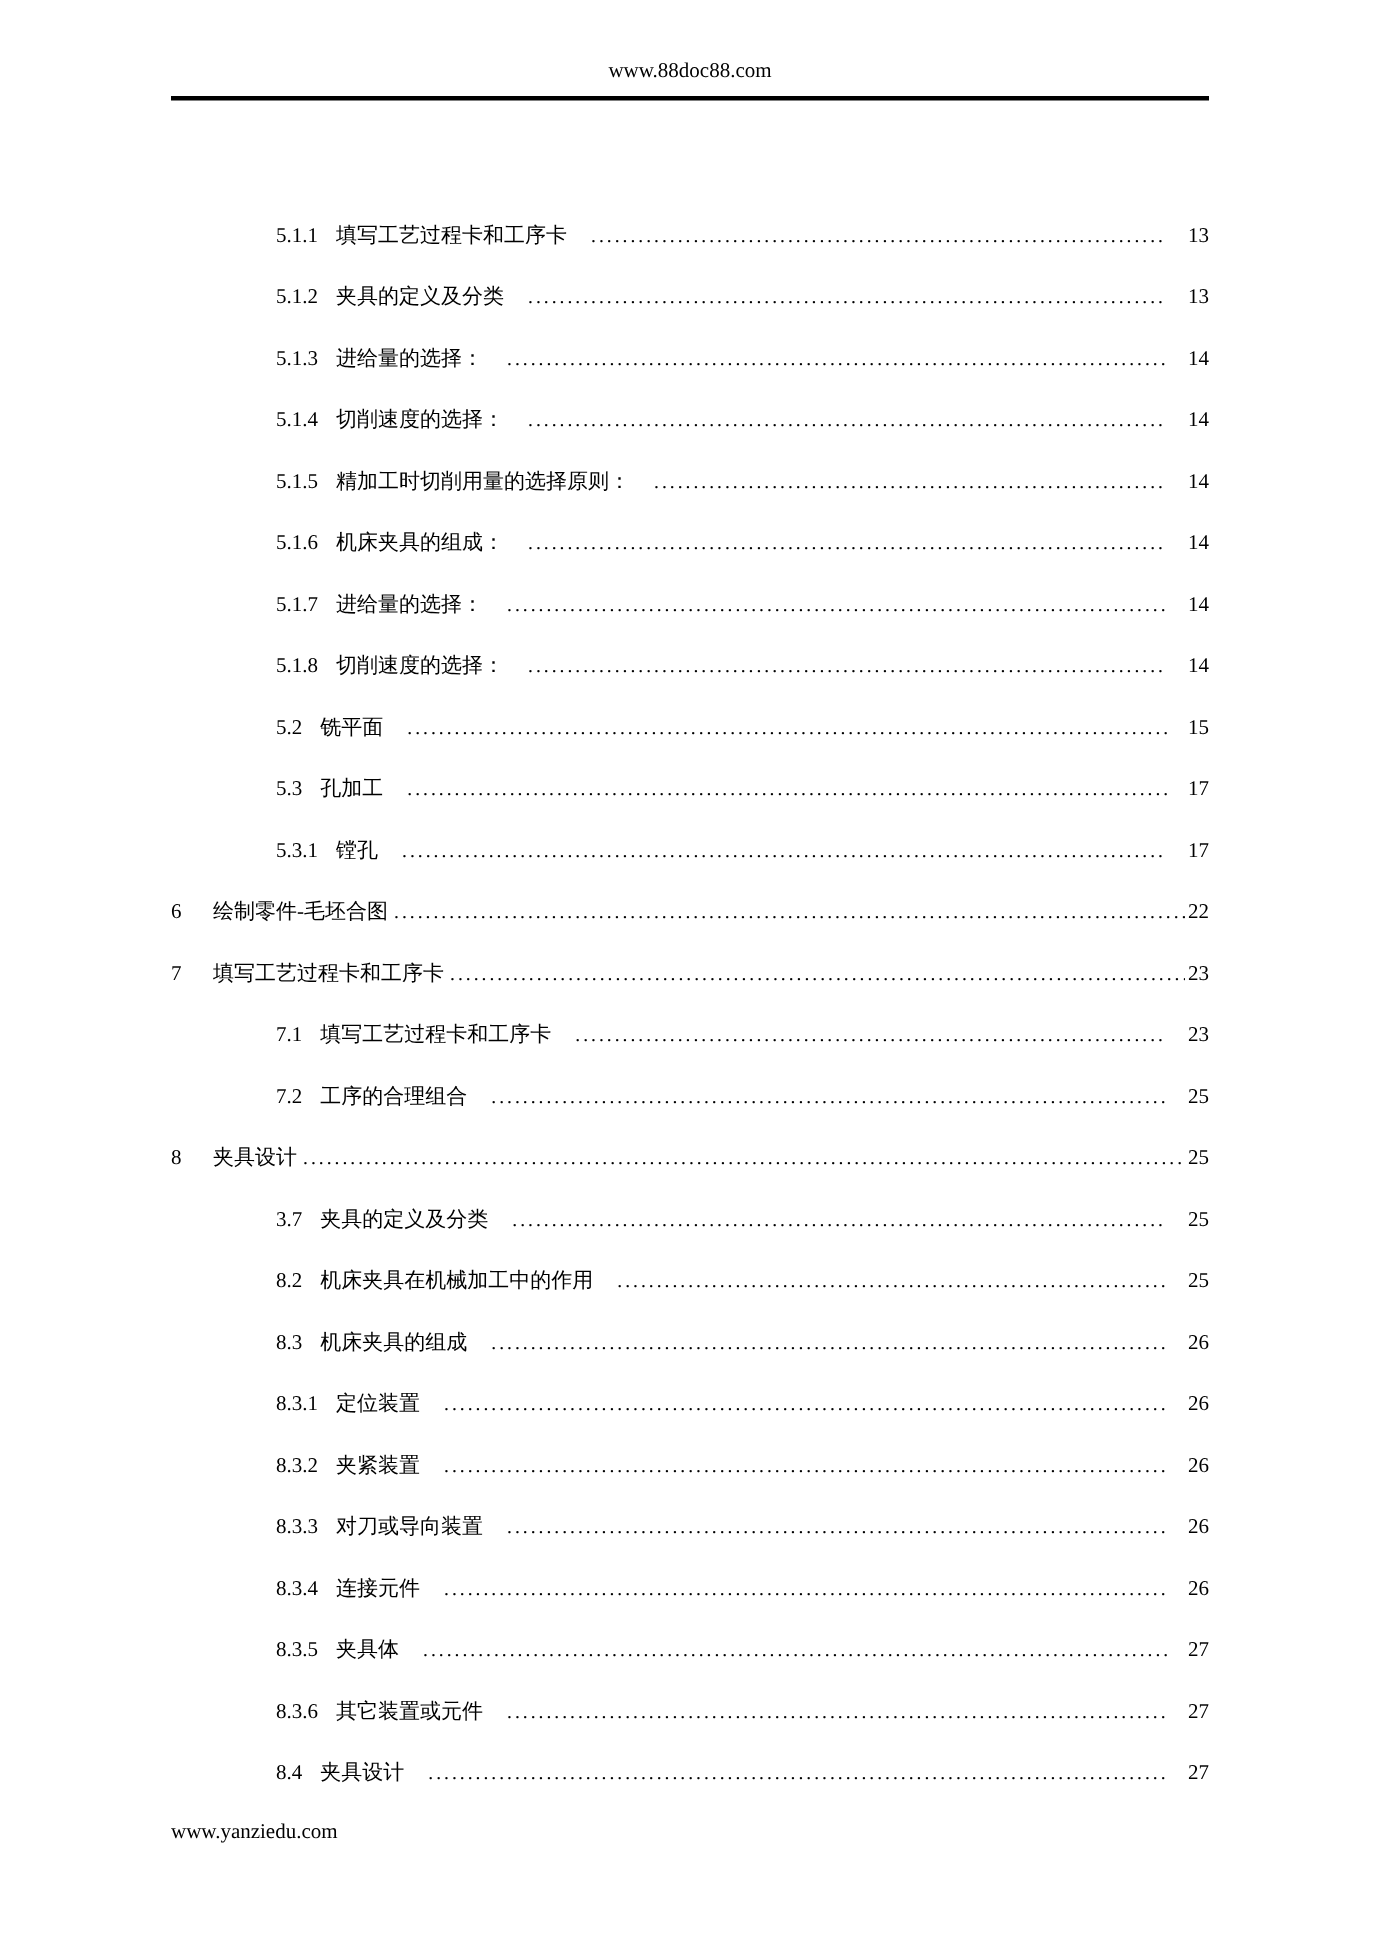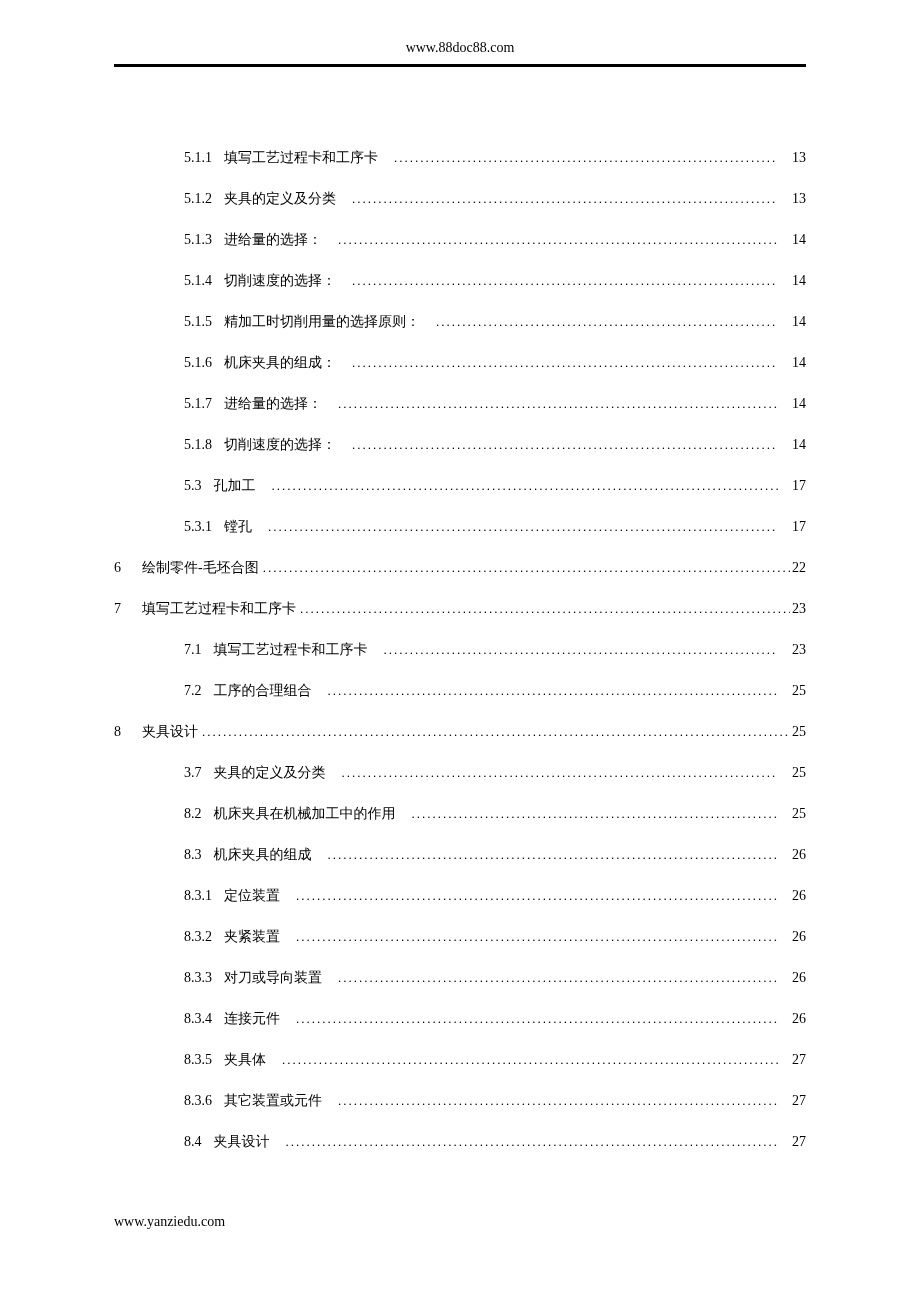--- a/index.html
+++ b/index.html
@@ -113,20 +113,26 @@
       <span class="dots"></span>
       <span class="page">14</span>
     </div>
     <div class="toc-row l2">
       <span class="label toc-num">5.1.8</span>
       <span class="label"> 切削速度的选择：</span>
       <span class="dots"></span>
       <span class="page">14</span>
     </div>
     <div class="toc-row l2">
+      <span class="label toc-num">5.2</span>
+      <span class="label">   铣平面</span>
+      <span class="dots"></span>
+      <span class="page">15</span>
+    </div>
+    <div class="toc-row l2">
       <span class="label toc-num">5.3</span>
       <span class="label"> 孔加工</span>
       <span class="dots"></span>
       <span class="page">17</span>
     </div>
     <div class="toc-row l2">
       <span class="label toc-num">5.3.1</span>
       <span class="label"> 镗孔</span>
       <span class="dots"></span>
       <span class="page">17</span>

